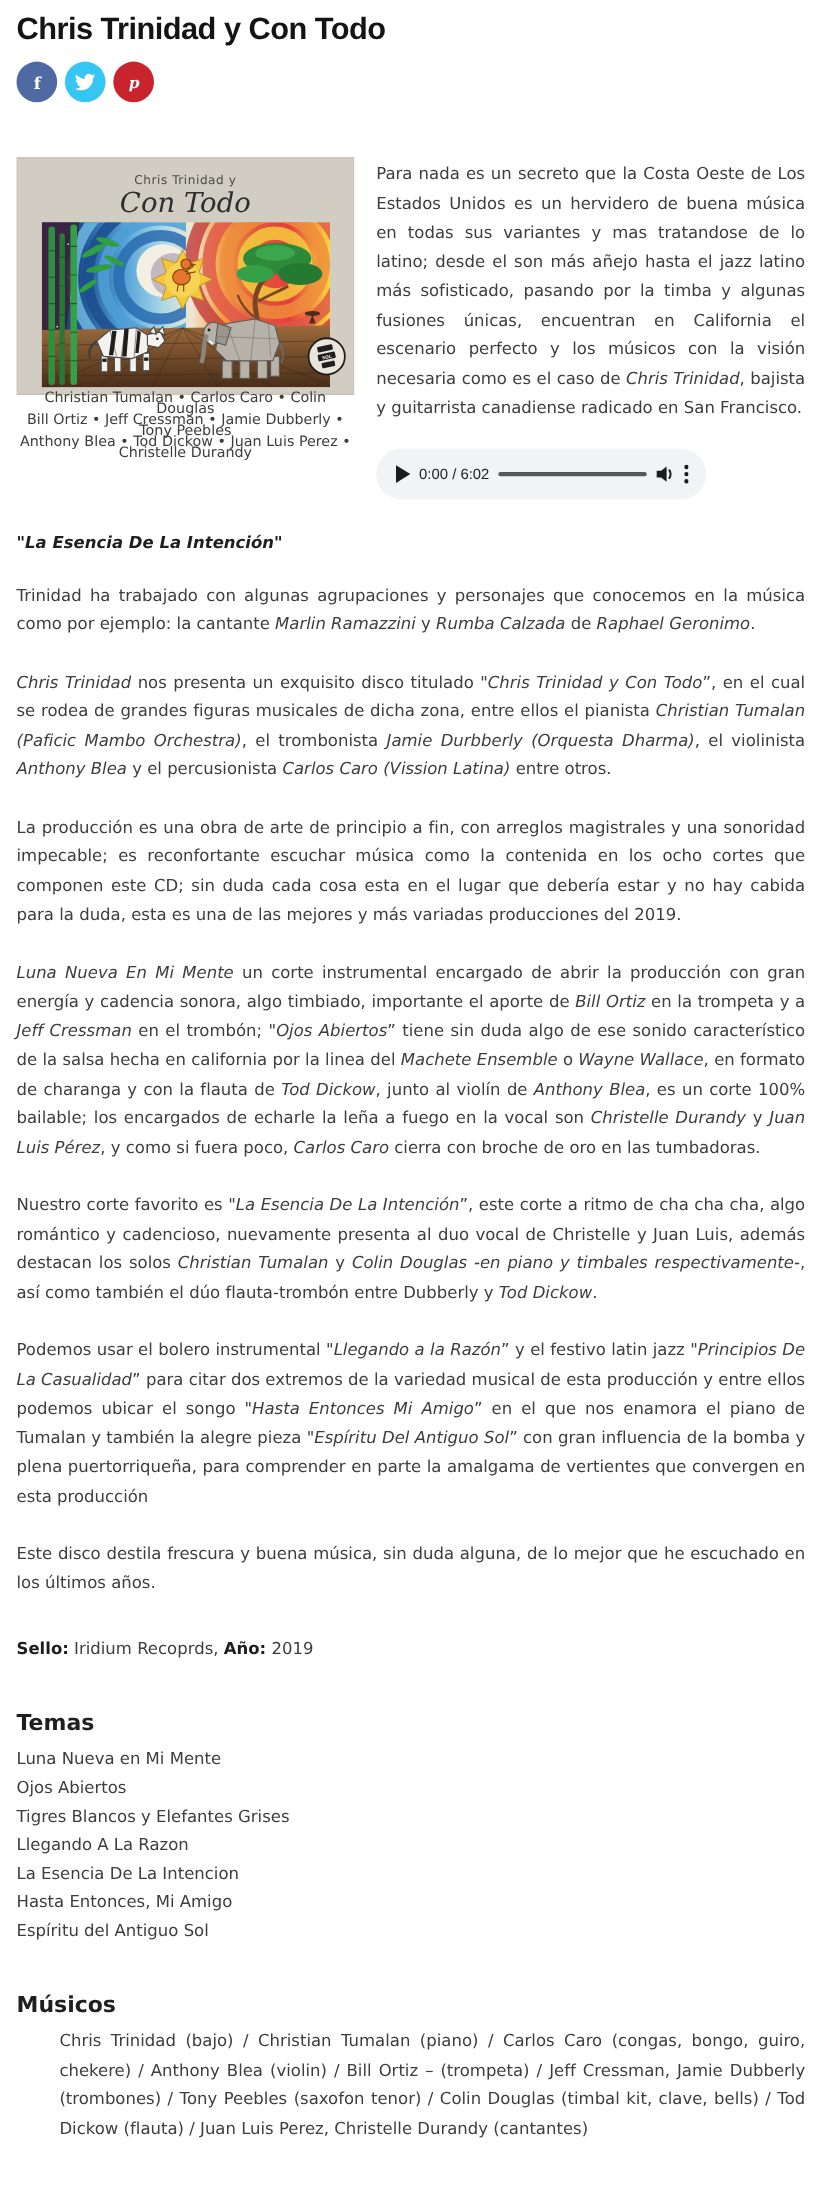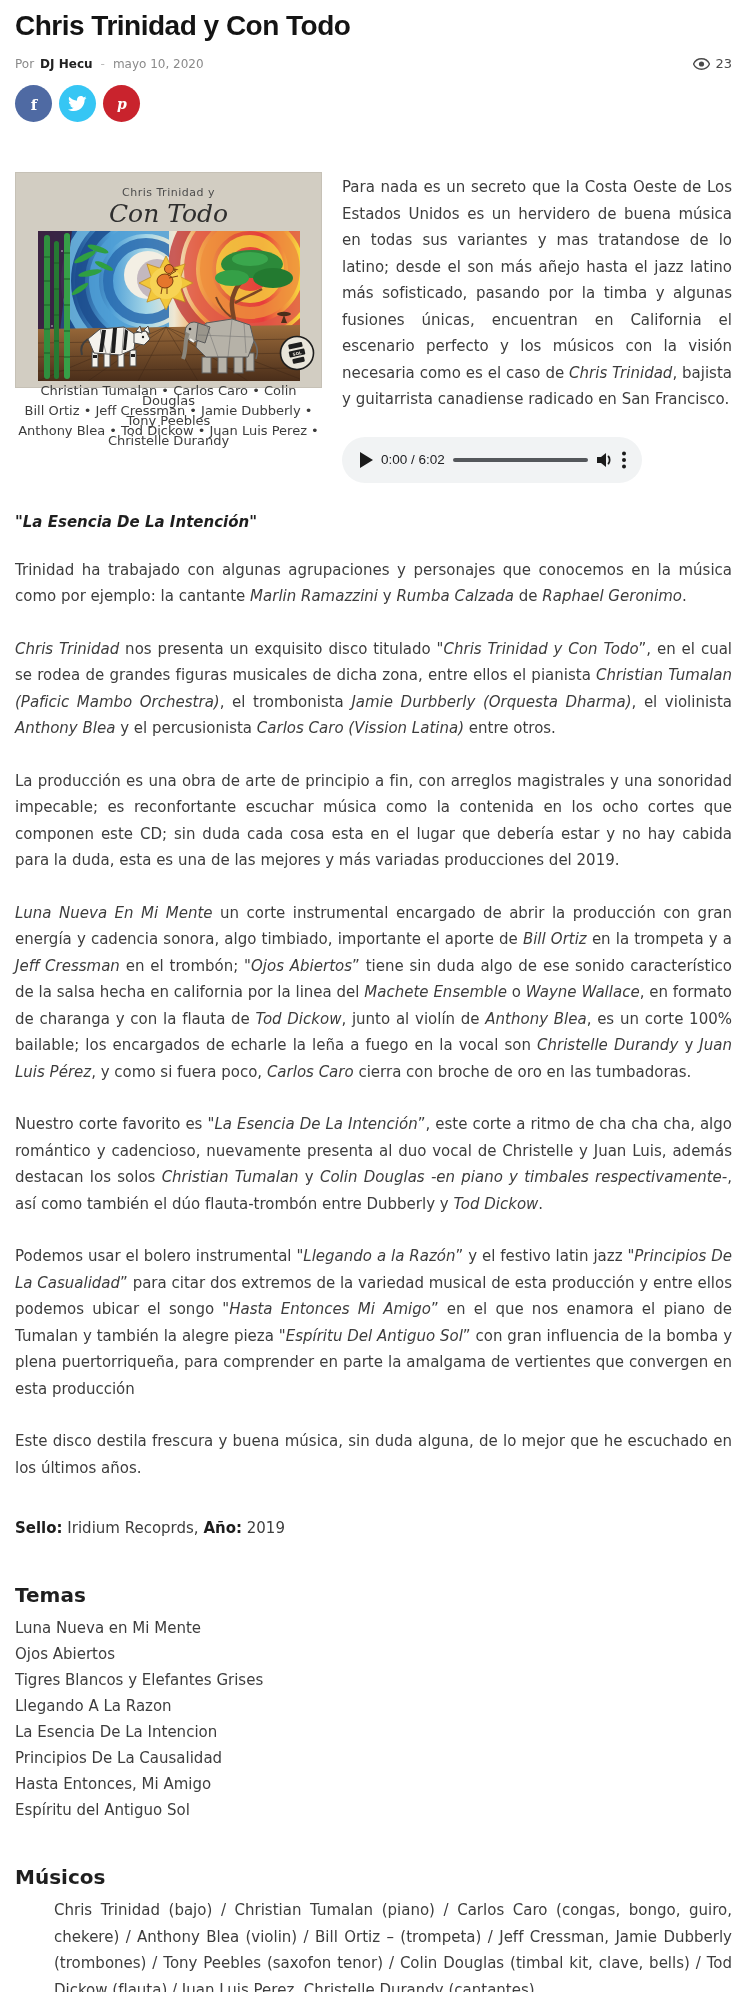--- a/index.html
+++ b/index.html
@@ -54,35 +54,20 @@
   .track{font-size:15px;line-height:26px;color:#3d3d3d;}
   p.musicians{margin-top:6px;margin-left:39px;}
 </style>
 </head>
 <body>
 
 <div class="page">
 
   <h1 class="title">Chris Trinidad y Con Todo</h1>
 
-  <div class="byline">
-    <span class="por">Por</span>
-    <a class="author">DJ Hecu</a>
-    <span class="sep">-</span>
-    <span class="date">mayo 10, 2020</span>
-    <span class="views">
-      <span>
-        <svg width="17" height="12" viewBox="0 0 17 12">
-          <path d="M8.5 0.8 C4.6 0.8 1.6 3.6 0.5 6 C1.6 8.4 4.6 11.2 8.5 11.2 C12.4 11.2 15.4 8.4 16.5 6 C15.4 3.6 12.4 0.8 8.5 0.8 Z" fill="none" stroke="#4a4a4a" stroke-width="1.4"></path>
-          <circle cx="8.5" cy="6" r="2.6" fill="#4a4a4a"></circle>
-        </svg>
-      </span>
-      <span>23</span>
-    </span>
-  </div>
 
   <div class="share-row">
     <button class="share-btn" title="" style="background: rgb(79, 106, 163);">
       <span>
         <svg width="18" height="18" viewBox="0 0 18 18">
           <text x="9" y="14.5" text-anchor="middle" font-family="DejaVu Serif, serif" font-weight="bold" font-size="15" fill="#ffffff">f</text>
         </svg>
       </span>
     </button>
     <button class="share-btn" title="" style="background: rgb(54, 198, 244);">
@@ -312,21 +297,20 @@
 
   <p class="release"><span class="seg-b">Sello:</span><span> Iridium Recoprds, </span><span class="seg-b">Año:</span><span> 2019</span></p>
 
   <h4 class="list-heading">Temas</h4>
   <div class="tracks">
     <div class="track">Luna Nueva en Mi Mente</div>
     <div class="track">Ojos Abiertos</div>
     <div class="track">Tigres Blancos y Elefantes Grises</div>
     <div class="track">Llegando A La Razon</div>
     <div class="track">La Esencia De La Intencion</div>
-    <div class="track">Principios De La Causalidad</div>
     <div class="track">Hasta Entonces, Mi Amigo</div>
     <div class="track">Espíritu del Antiguo Sol</div>
   </div>
 
   <h4 class="list-heading">Músicos</h4>
   <p class="body-text musicians">Chris Trinidad (bajo) / Christian Tumalan (piano) / Carlos Caro (congas, bongo, guiro, chekere) / Anthony Blea (violin) / Bill Ortiz – (trompeta) / Jeff Cressman, Jamie Dubberly (trombones) / Tony Peebles (saxofon tenor) / Colin Douglas (timbal kit, clave, bells) / Tod Dickow (flauta) / Juan Luis Perez, Christelle Durandy (cantantes)</p>
 
 </div>
 
 </body></html>

